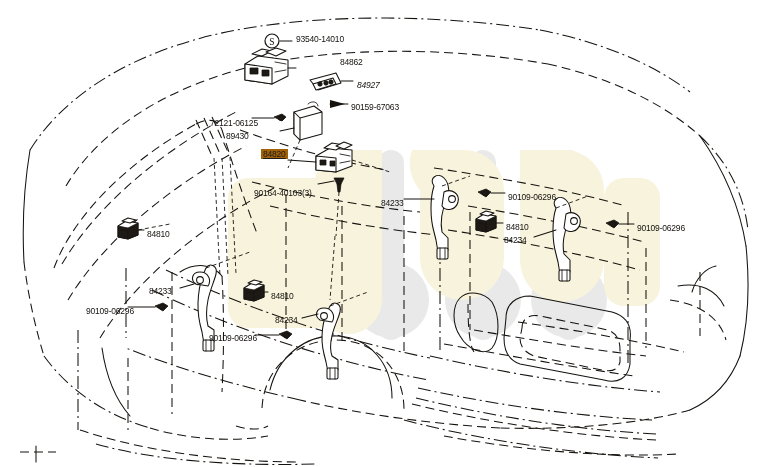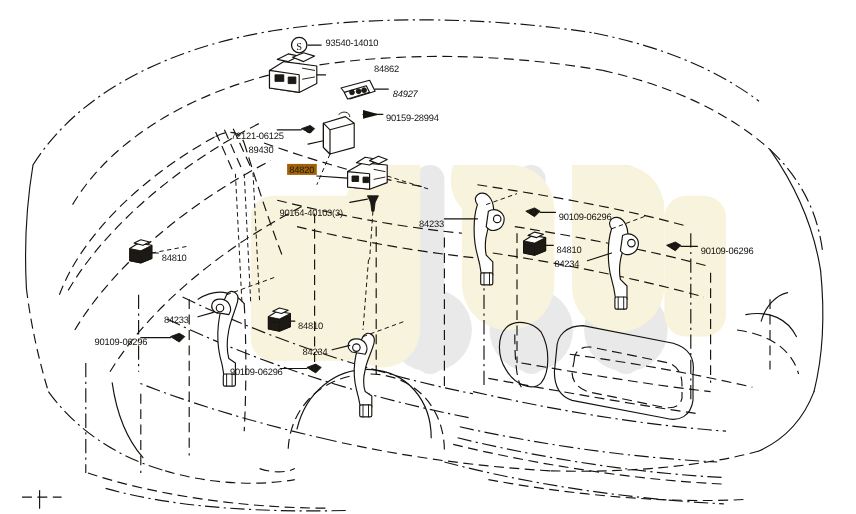--- a/index.html
+++ b/index.html
@@ -363,24 +363,24 @@
       <path class="ld" d="M206 268 L 250 252"></path>
       <path class="ld" d="M330 306 L 368 292"></path>
       <path class="ld" d="M138 230 L 170 224"></path>
     </g>
   </svg>
 
   <div id="labels">
       <div class="lbl" style="left: 296px; top: 34px;">93540-14010</div>
       <div class="lbl" style="left: 300px; top: 57px; margin-left: 40px;">84862</div>
       <div class="lbl" style="left: 357px; top: 80px; font-style: italic;">84927</div>
-      <div class="lbl" style="left: 351px; top: 102px;">90159-28994</div>
+      <div class="lbl" style="left: 351px; top: 102px;">90159-67063</div>
       <div class="lbl" style="left: 210px; top: 118px;">72121-06125</div>
       <div class="lbl" style="left: 226px; top: 131px;">89430</div>
-      <div class="lbl hl" style="left: 261px; top: 149px; background: #a16207;">84820</div>
+      <div class="lbl hl" style="left: 261px; top: 149px; background: #a16207; text-decoration: underline;">84820</div>
       <div class="lbl" style="left: 254px; top: 176px; margin-top: 12px;">90164-40103(3)</div>
       <div class="lbl" style="left: 381px; top: 198px;">84233</div>
       <div class="lbl" style="left: 508px; top: 192px;">90109-06296</div>
       <div class="lbl" style="left: 506px; top: 222px;">84810</div>
       <div class="lbl" style="left: 504px; top: 235px;">84234</div>
       <div class="lbl" style="left: 637px; top: 223px;">90109-06296</div>
       <div class="lbl" style="left: 147px; top: 229px;">84810</div>
       <div class="lbl" style="left: 149px; top: 286px;">84233</div>
       <div class="lbl" style="left: 86px; top: 306px;">90109-06296</div>
       <div class="lbl" style="left: 271px; top: 291px;">84810</div>

